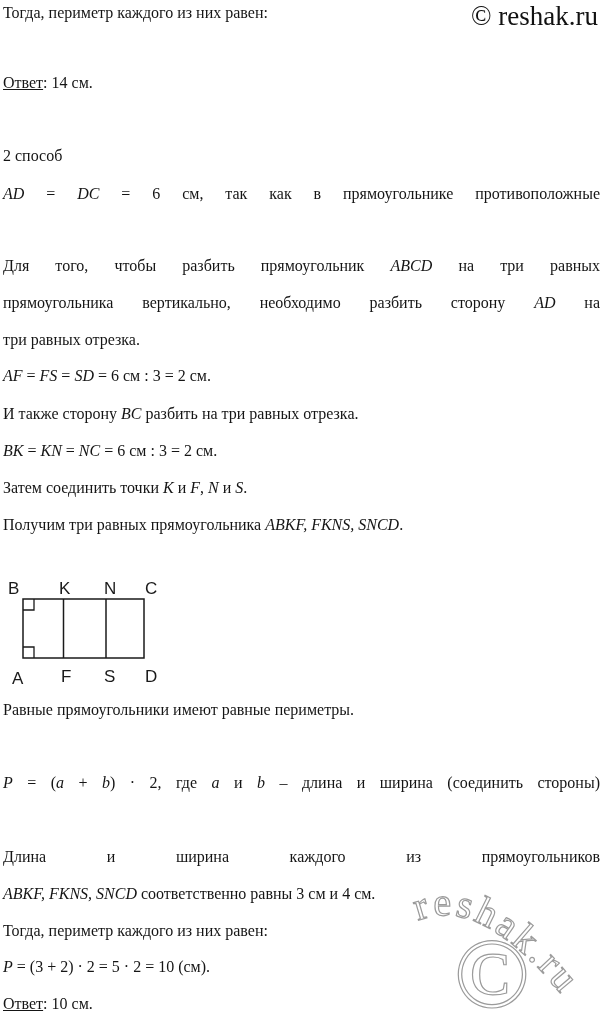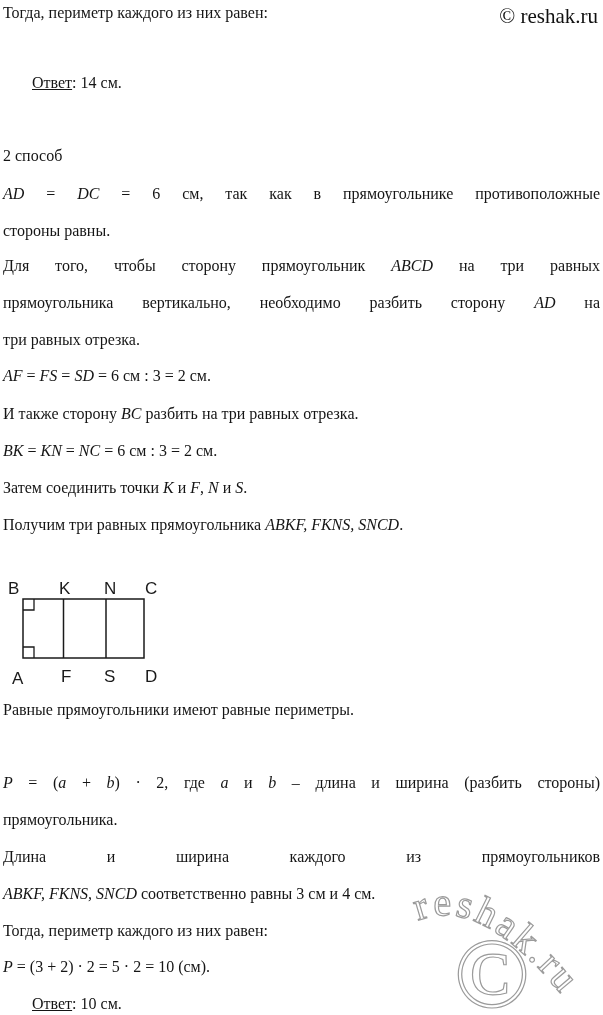--- a/index.html
+++ b/index.html
@@ -16,26 +16,26 @@
     position: absolute;
     left: 3px;
     width: 597px;
     font-size: 16px;
     line-height: 28px;
     white-space: normal;
   }
   .left { white-space: nowrap; text-align: left; }
   .just { text-align: justify; text-align-last: justify; text-justify: inter-word; }
   .seg.i { font-style: italic; }
-  .seg.u { text-decoration: underline; margin-left: 29px; }
+  .seg.u { text-decoration: underline; }
   .brand {
     position: absolute;
     top: 2px;
     right: 5px;
-    font-size: 21px;
+    font-size: 27px;
     line-height: 28px;
     color: #111111;
   }
   .diagram { position: absolute; left: 0; top: 560px; }
   .watermark { position: absolute; left: 408px; top: 855px; }
   .diagram text {
     font-family: "Liberation Sans", sans-serif;
     font-size: 17px;
     fill: #1a1a1a;
   }
@@ -54,32 +54,30 @@
     </text>
     <text x="46" y="152" font-family="Liberation Serif, serif" font-size="100" fill="#ffffff" stroke="#9b9b9b" stroke-width="1.2">©</text>
   </svg>
 
   <div class="brand">© reshak.ru</div>
 
   <div class="line left" style="top:-1px"><span class="seg r">Тогда, периметр каждого из них равен:</span></div>
   <div class="line left" style="top:69px"><span class="seg u">Ответ</span><span class="seg r">: 14 см.</span></div>
   <div class="line left" style="top:142px"><span class="seg iu">2 способ</span></div>
   <div class="line just" style="top:180px"><span class="seg i">AD</span><span class="seg r"> = </span><span class="seg i">DC</span><span class="seg r"> = 6 см, так как в прямоугольнике противоположные</span></div>
-  <div class="line left" style="top:217px"><span class="seg r">стороны равны.</span></div>
-  <div class="line just" style="top:252px"><span class="seg r">Для того, чтобы сторону прямоугольник </span><span class="seg i">ABCD</span><span class="seg r"> на три равных</span></div>
+  <div class="line just" style="top:252px"><span class="seg r">Для того, чтобы разбить прямоугольник </span><span class="seg i">ABCD</span><span class="seg r"> на три равных</span></div>
   <div class="line just" style="top:289px"><span class="seg r">прямоугольника вертикально, необходимо разбить сторону </span><span class="seg i">AD</span><span class="seg r"> на</span></div>
   <div class="line left" style="top:326px"><span class="seg r">три равных отрезка.</span></div>
   <div class="line left" style="top:362px"><span class="seg i">AF</span><span class="seg r"> = </span><span class="seg i">FS</span><span class="seg r"> = </span><span class="seg i">SD</span><span class="seg r"> = 6 см : 3 = 2 см.</span></div>
   <div class="line left" style="top:400px"><span class="seg r">И также сторону </span><span class="seg i">BC</span><span class="seg r"> разбить на три равных отрезка.</span></div>
   <div class="line left" style="top:437px"><span class="seg i">BK</span><span class="seg r"> = </span><span class="seg i">KN</span><span class="seg r"> = </span><span class="seg i">NC</span><span class="seg r"> = 6 см : 3 = 2 см.</span></div>
   <div class="line left" style="top:474px"><span class="seg r">Затем соединить точки </span><span class="seg i">K</span><span class="seg r"> и </span><span class="seg i">F</span><span class="seg r">, </span><span class="seg i">N</span><span class="seg r"> и </span><span class="seg i">S</span><span class="seg r">.</span></div>
   <div class="line left" style="top:511px"><span class="seg r">Получим три равных прямоугольника </span><span class="seg i">ABKF, FKNS, SNCD</span><span class="seg r">.</span></div>
   <div class="line left" style="top:696px"><span class="seg r">Равные прямоугольники имеют равные периметры.</span></div>
-  <div class="line just" style="top:769px"><span class="seg i">P</span><span class="seg r"> = (</span><span class="seg i">a</span><span class="seg r"> + </span><span class="seg i">b</span><span class="seg r">) · 2, где </span><span class="seg i">a</span><span class="seg r"> и </span><span class="seg i">b</span><span class="seg r"> – длина и ширина (разбить стороны)</span></div>
-  <div class="line left" style="top:806px"><span class="seg r">прямоугольника.</span></div>
+  <div class="line just" style="top:769px"><span class="seg i">P</span><span class="seg r"> = (</span><span class="seg i">a</span><span class="seg r"> + </span><span class="seg i">b</span><span class="seg r">) · 2, где </span><span class="seg i">a</span><span class="seg r"> и </span><span class="seg i">b</span><span class="seg r"> – длина и ширина (соединить стороны)</span></div>
   <div class="line just" style="top:843px"><span class="seg r">Длина и ширина каждого из прямоугольников</span></div>
   <div class="line left" style="top:880px"><span class="seg i">ABKF, FKNS, SNCD</span><span class="seg r"> соответственно равны 3 см и 4 см.</span></div>
   <div class="line left" style="top:917px"><span class="seg r">Тогда, периметр каждого из них равен:</span></div>
   <div class="line left" style="top:953px"><span class="seg i">P</span><span class="seg r"> = (3 + 2) · 2 = 5 · 2 = 10 (см).</span></div>
   <div class="line left" style="top:990px"><span class="seg u">Ответ</span><span class="seg r">: 10 см.</span></div>
 
   <svg class="diagram" width="200" height="140" viewBox="0 0 200 140">
     <rect x="23" y="39" width="121" height="59" fill="none" stroke="#1a1a1a" stroke-width="1.5"></rect>
     <line x1="63.5" y1="39" x2="63.5" y2="98" stroke="#1a1a1a" stroke-width="1.5"></line>
     <line x1="106" y1="39" x2="106" y2="98" stroke="#1a1a1a" stroke-width="1.5"></line>

